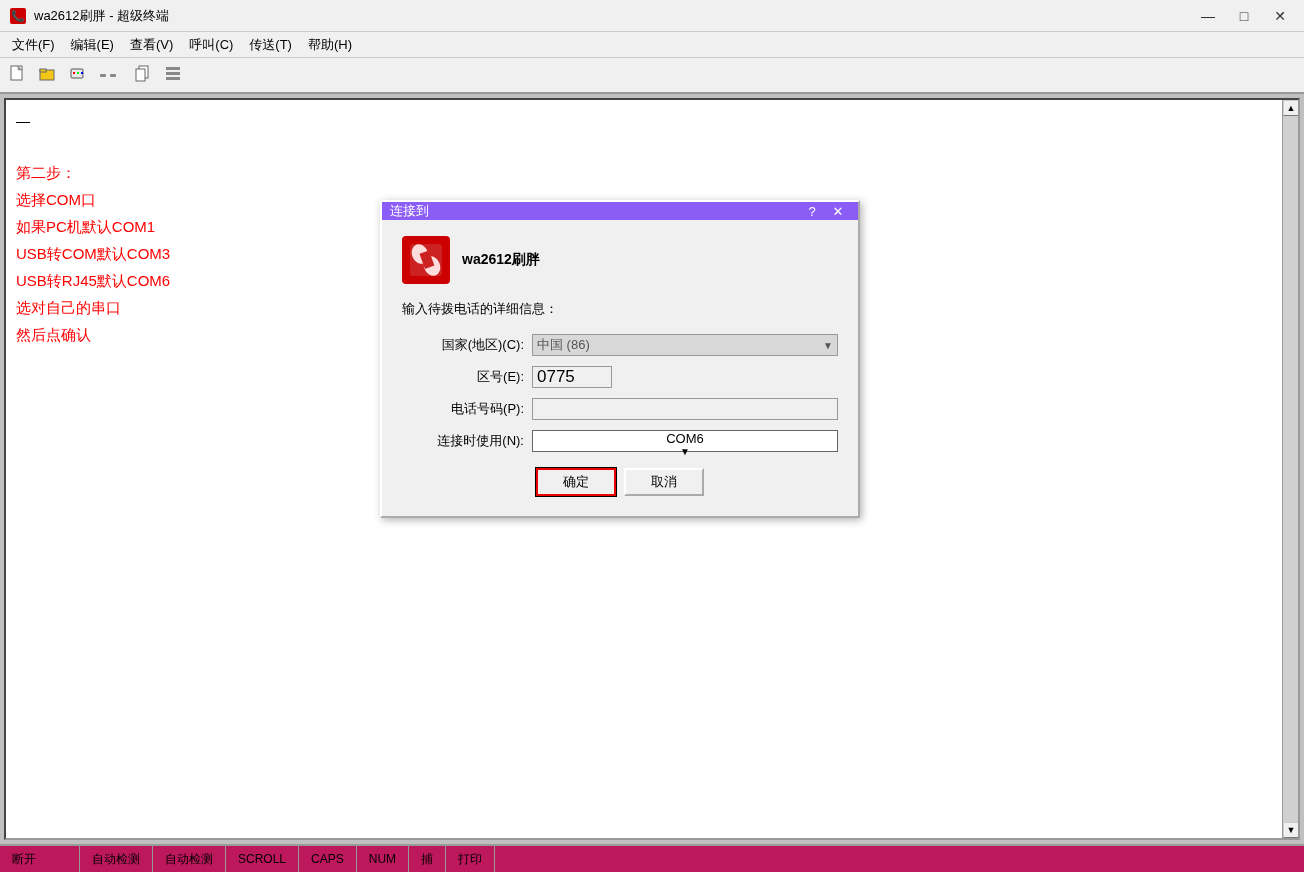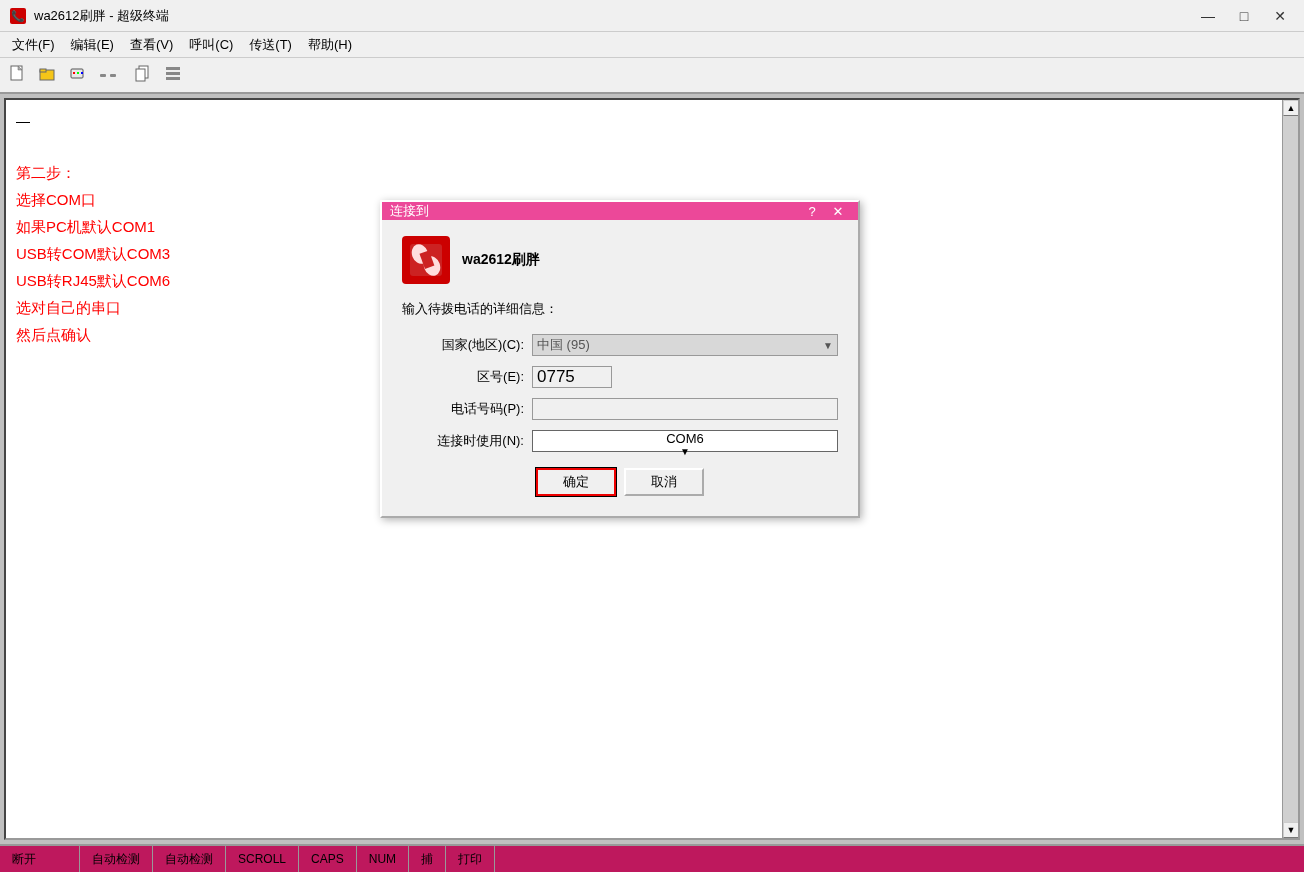--- a/index.html
+++ b/index.html
@@ -177,21 +177,21 @@
       background: #f0f0f0;
       border: 2px outset #fff;
       box-shadow: 2px 2px 8px rgba(0,0,0,0.3);
       width: 480px;
       pointer-events: all;
       position: absolute;
       top: 200px;
       left: 380px;
     }
     .dialog-title-bar {
-      background: #ec4899;
+      background: #8b5cf6;
       height: 16px;
       display: flex;
       align-items: center;
       padding: 9px 8px;
       color: #fff;
       font-size: 13px;
     }
     .dialog-title-text {
       flex: 1;
     }
@@ -424,21 +424,21 @@
           <ellipse cx="30" cy="30" rx="8" ry="10" fill="#ffdddd" transform="rotate(-20 30 30)"></ellipse>
           <rect x="20" y="16" width="10" height="16" fill="#cc2222" transform="rotate(-20 24 24)"></rect>
         </svg>
         <span class="dialog-app-name">wa2612刷胖</span>
       </div>
       <div class="dialog-subtitle">输入待拨电话的详细信息：</div>
 
       <div class="dialog-row">
         <span class="dialog-label">国家(地区)(C):</span>
         <div class="dialog-select dialog-input disabled" style="display:flex;align-items:center;justify-content:space-between;background:#d8d8d8;">
-          <span>中国 (95)</span>
+          <span>中国 (86)</span>
           <span class="dialog-select-arrow">▼</span>
         </div>
       </div>
 
       <div class="dialog-row">
         <span class="dialog-label">区号(E):</span>
         <input class="dialog-input" type="text" style="width: 80px; flex: 0 0 auto;" value="0775">
       </div>
 
       <div class="dialog-row">

